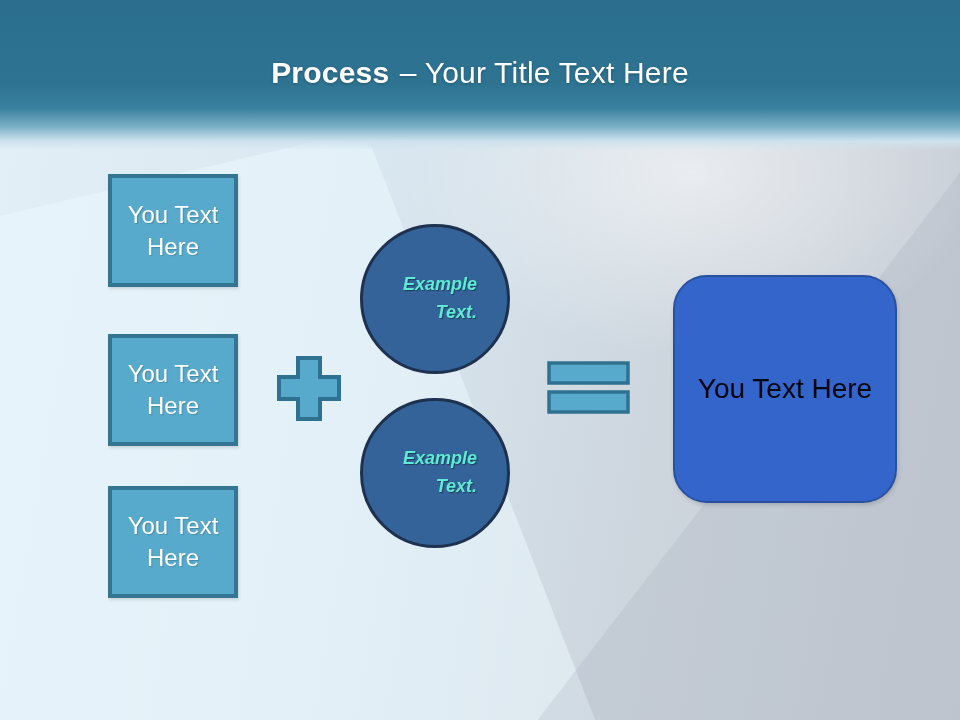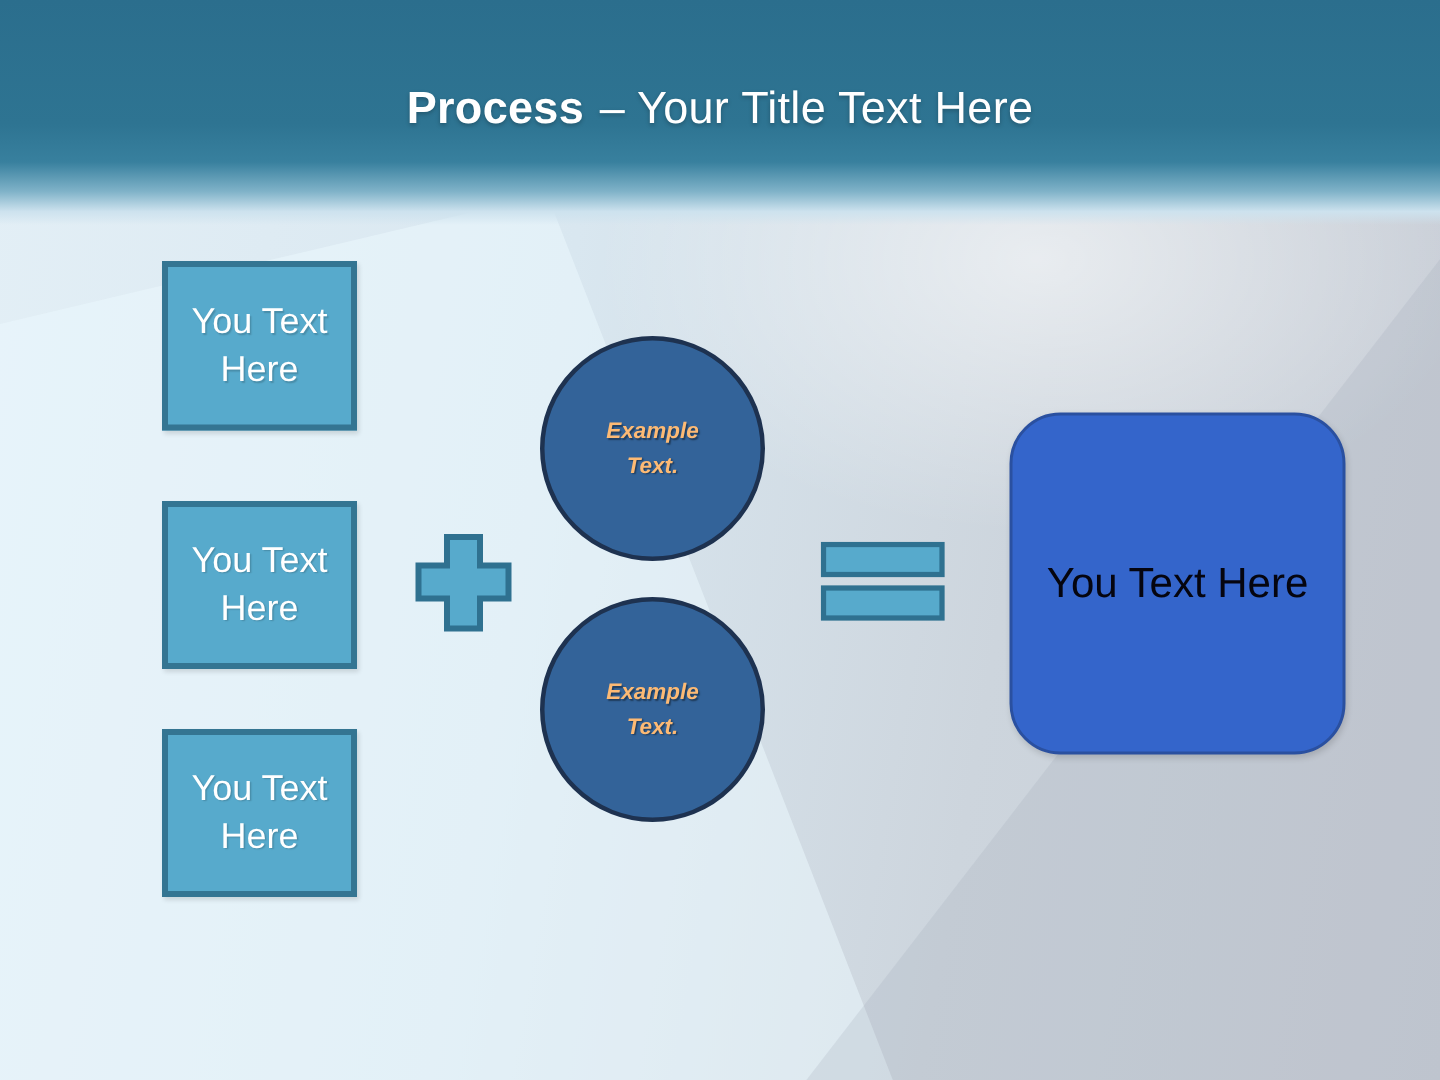--- a/index.html
+++ b/index.html
@@ -60,22 +60,22 @@
   .op-equals{left:547px;top:361px;}
   
   .circle{
     position:absolute;left:360px;width:150px;height:150px;
     box-sizing:border-box;border-radius:50%;
     background:#336399;border:3px solid #1e3250;
     display:flex;align-items:center;justify-content:center;
   }
   .c1{top:224px;} .c2{top:398px;}
   .circle .label{
-    width:84px;text-align:center;color:#fdba74;
-    font-size:15px;font-weight:700;font-style:italic;line-height:1.55;
+    width:84px;text-align:right;color:#5eead4;
+    font-size:18px;font-weight:700;font-style:italic;line-height:1.55;
     text-shadow:1px 1px 1px rgba(0,0,0,0.4);
   }
   
   .result{
     position:absolute;left:673px;top:275px;width:224px;height:228px;
     box-sizing:border-box;border-radius:34px;
     background:#3465cb;border:2px solid #2a50a0;
     display:flex;align-items:center;justify-content:center;
     box-shadow:1px 2px 4px rgba(0,0,0,0.15);
   }

